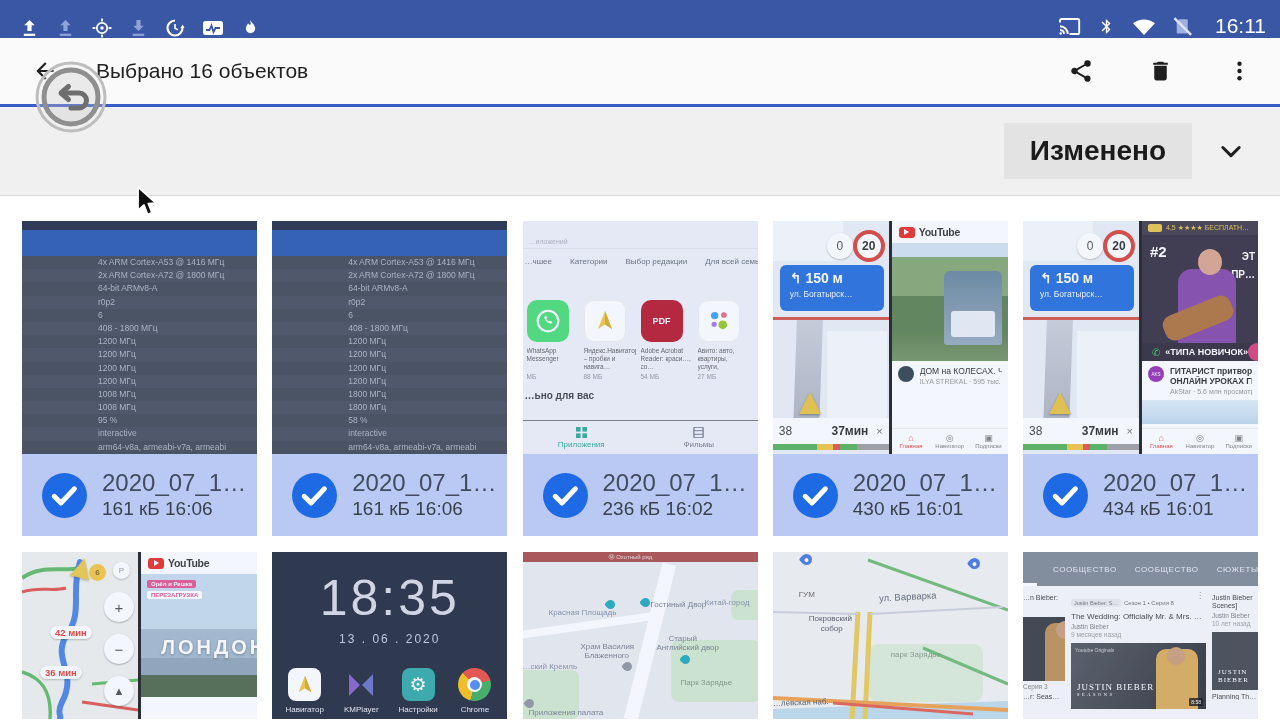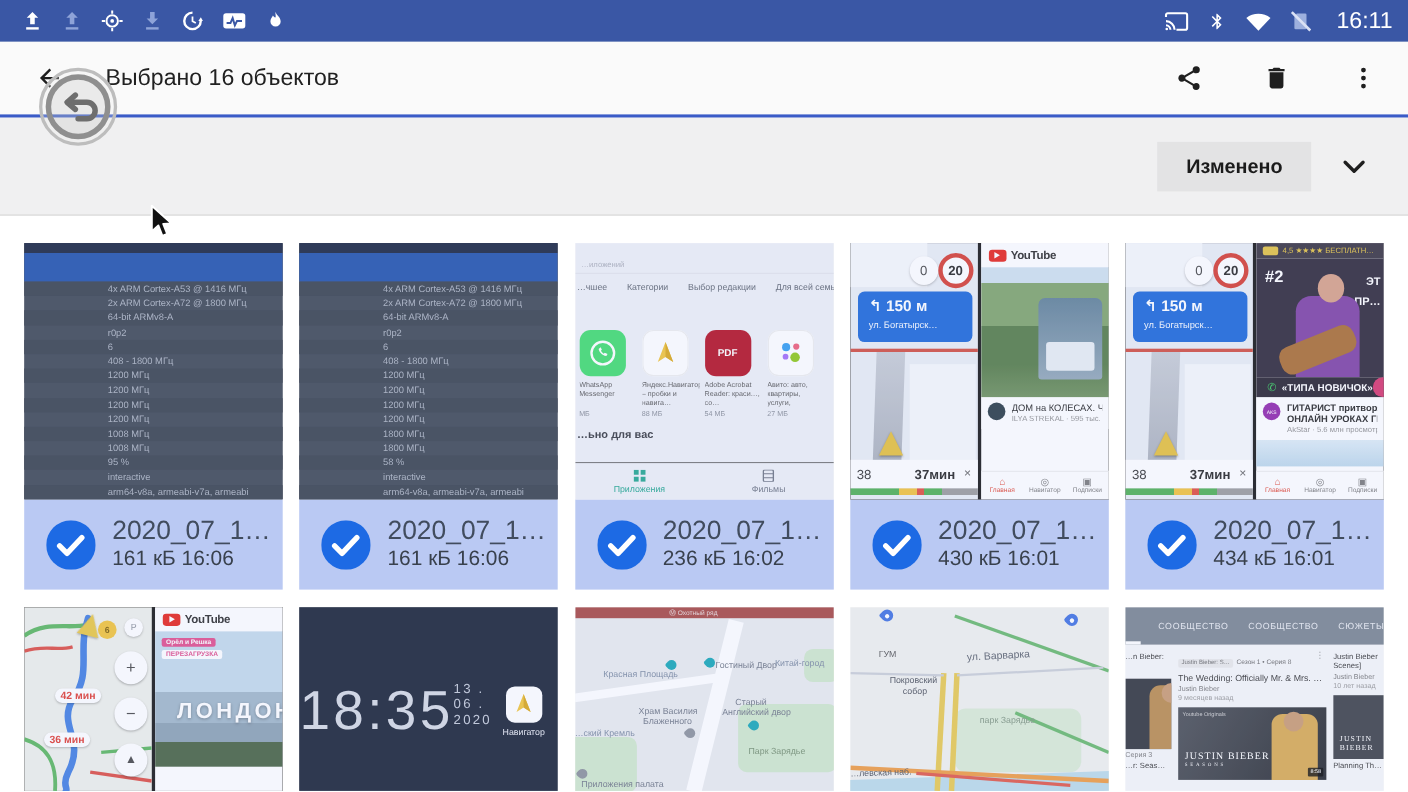--- a/index.html
+++ b/index.html
@@ -1,35 +1,35 @@
 <!DOCTYPE html>
 <html><head>
 <meta charset="utf-8">
 <style>
   html,body{margin:0;padding:0;width:1280px;height:720px;overflow:hidden;background:#fff;
     font-family:"Liberation Sans","DejaVu Sans",sans-serif;-webkit-font-smoothing:antialiased;}
   .screen{position:relative;width:1280px;height:720px;background:#fff;}
 
   
-  .status-bar{height:38px;background:#3a57a5;display:flex;align-items:center;justify-content:space-between;padding:0 14px 0 20px;box-sizing:border-box;}
+  .status-bar{height:38px;background:#3a57a5;display:flex;align-items:flex-end;justify-content:space-between;padding:0 14px 0 20px;box-sizing:border-box;}
   .sb-left,.sb-right{display:flex;align-items:center;gap:17px;}
   .sb-ic{display:flex;align-items:center;}
   .sb-time{color:#fff;font-size:21px;margin-left:6px;}
 
   
   .action-bar{height:66px;background:#fafafa;display:flex;align-items:center;padding:0 24px 0 28px;box-sizing:border-box;}
   .ab-back{background:none;border:none;padding:4px;cursor:pointer;display:flex;}
   .ab-title{font-size:21px;color:#212121;margin-left:34px;flex:1;}
   .ab-actions{display:flex;align-items:center;gap:46px;}
   .ab-btn{background:none;border:none;padding:4px;cursor:pointer;display:flex;}
   .accent{height:3px;background:#3a5bc7;}
 
   
   .sort-bar{height:89px;background:#f0f0f1;border-bottom:1px solid #d6d6d6;display:flex;align-items:center;justify-content:flex-end;padding-right:32px;gap:22px;box-sizing:border-box;}
-  .sort-chip{background:#e3e3e4;border:none;font-family:inherit;font-size:18px;font-weight:bold;color:#1b1b1b;padding:12px 26px;cursor:pointer;}
+  .sort-chip{background:#e3e3e4;border:none;font-family:inherit;font-size:28px;font-weight:bold;color:#1b1b1b;padding:12px 26px;cursor:pointer;}
   .sort-dir{background:none;border:none;padding:2px;cursor:pointer;display:flex;}
 
   
   .grid{padding:25px 22px 0;}
   .grid-row{display:flex;justify-content:space-between;}
   .grid-row.row1{margin-bottom:16px;}
   .card{width:235px;background:#fff;}
   .thumb{position:relative;width:235px;height:233px;overflow:hidden;background:#dde3ec;}
   .thumb::after{content:"";position:absolute;inset:0;background:rgba(184,200,243,.16);pointer-events:none;}
   .row2 .thumb{height:167px;}
@@ -115,21 +115,21 @@
   
   .maps1{width:116px;position:relative;background:#eef0ea;flex-shrink:0;overflow:hidden;}
   .m1-btn{position:absolute;right:4px;width:30px;height:30px;border-radius:50%;background:#fff;box-shadow:0 1px 2px rgba(0,0,0,.3);display:flex;align-items:center;justify-content:center;font-size:15px;color:#444;}
   .m1-chip{position:absolute;background:#fff;border-radius:7px;padding:1px 5px;font-size:9.5px;font-weight:bold;color:#e0392f;box-shadow:0 1px 2px rgba(0,0,0,.25);}
   .m1-badge{position:absolute;width:17px;height:17px;border-radius:50%;display:flex;align-items:center;justify-content:center;font-size:8px;}
   .yt-video-london{height:123px;position:relative;background:linear-gradient(180deg,#c3d9ea 0 45%,#9fb6c8 45% 68%,#8aa0b2 68% 82%,#44603f 82% 100%);overflow:hidden;}
   .ld-chip1{position:absolute;left:6px;top:6px;background:#e04b8a;color:#fff;font-size:6px;font-weight:bold;padding:1px 4px;border-radius:2px;}
   .ld-chip2{position:absolute;left:6px;top:17px;background:#fff;color:#e04b8a;font-size:6px;font-weight:bold;padding:1px 4px;border-radius:2px;}
   .ld-title{position:absolute;left:0;right:0;top:62px;text-align:center;color:#fff;font-weight:bold;font-size:20px;letter-spacing:3px;text-shadow:0 1px 3px rgba(0,0,0,.35);padding-left:20px;}
 
-  .launcher{background:#151e32;display:flex;flex-direction:row;align-items:center;}
+  .launcher{background:#151e32;display:flex;flex-direction:column;align-items:center;}
   .ln-clock{margin-top:20px;font-size:50px;font-weight:200;color:#d3d8e2;letter-spacing:3px;line-height:52px;}
   .ln-date{margin-top:8px;font-size:12px;color:#c2c9d6;letter-spacing:2px;}
   .ln-dock{margin-top:22px;width:100%;display:flex;justify-content:space-around;padding:0 4px;box-sizing:border-box;}
   .ln-app{display:flex;flex-direction:column;align-items:center;width:50px;}
   .ln-ic{width:33px;height:33px;border-radius:8px;display:flex;align-items:center;justify-content:center;}
   .ln-lab{margin-top:4px;font-size:8px;color:#e8ebf2;white-space:nowrap;}
 
   .gmap{background:#e9ebee;position:relative;overflow:hidden;}
   .gm-strip{position:absolute;left:0;right:0;top:0;height:10px;background:#a64540;color:#e9d6d4;font-size:6px;display:flex;align-items:center;padding-left:86px;}
   .gm-park{position:absolute;background:#cfe7cb;border-radius:8px;}

